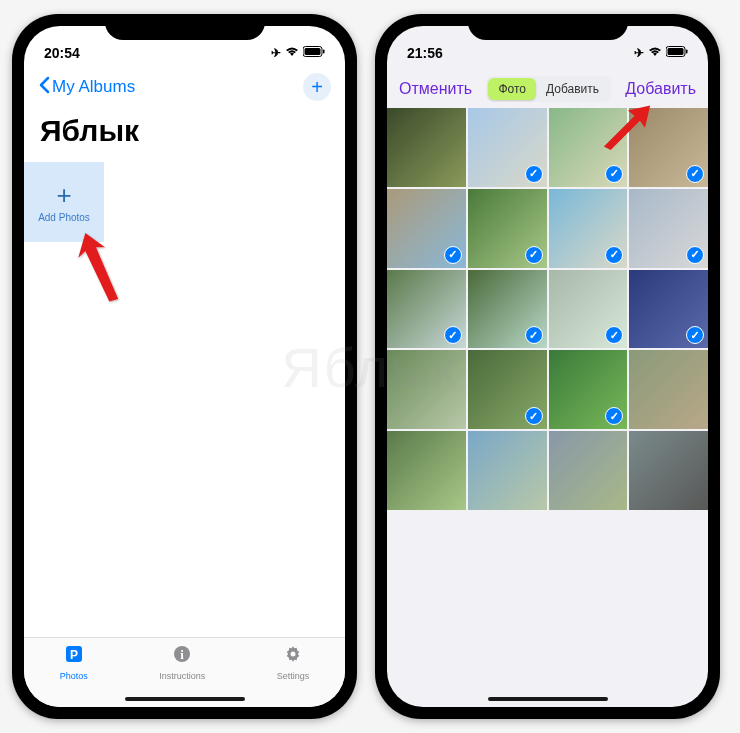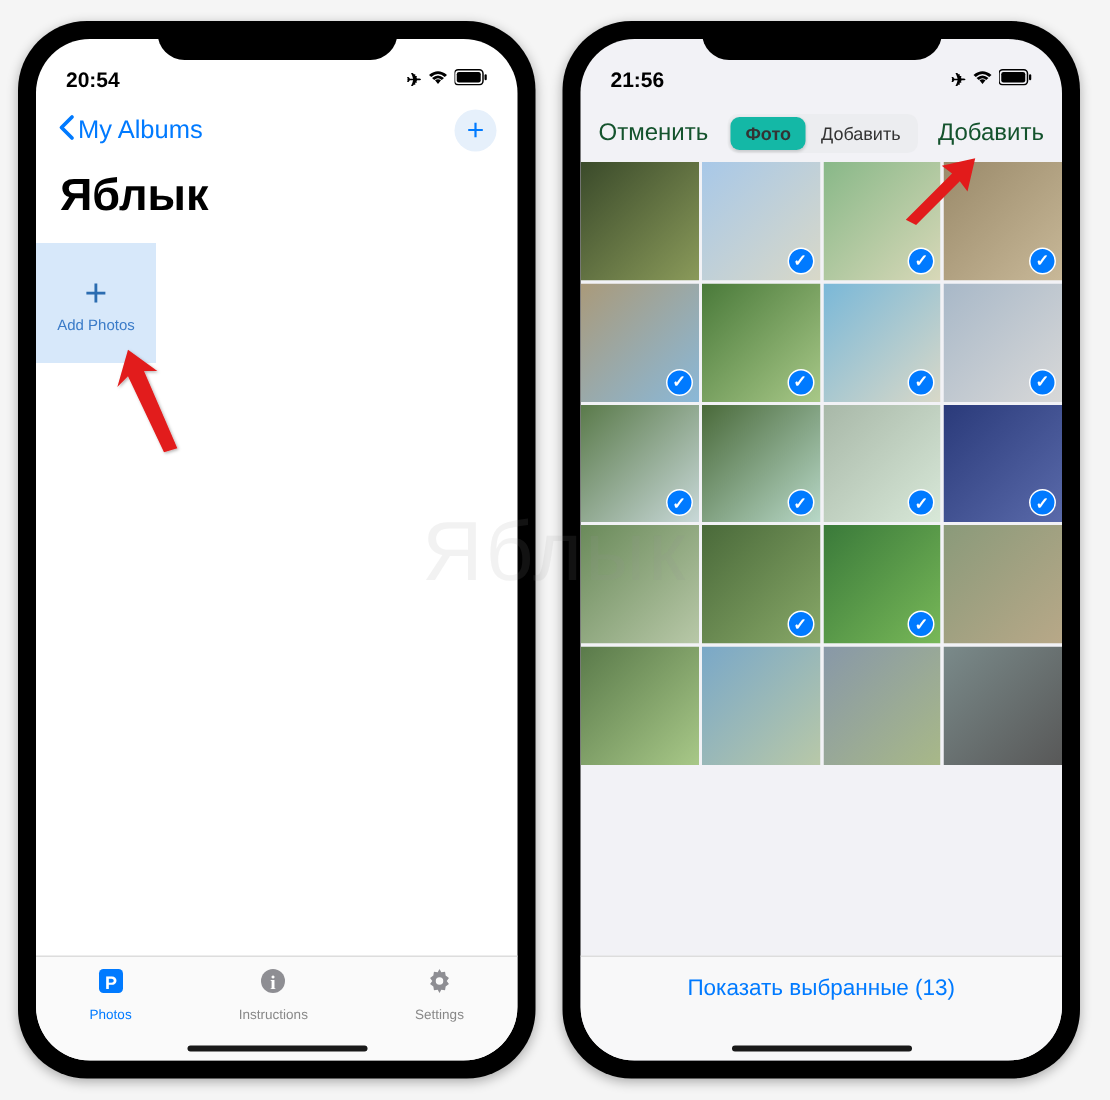--- a/index.html
+++ b/index.html
@@ -129,37 +129,37 @@
     opacity: 0.9;
   }
   
   .screen2 { background: #f2f2f6; }
   .picker-nav {
     display: flex;
     align-items: center;
     justify-content: space-between;
     padding: 8px 12px 6px;
   }
-  .picker-nav .link { color: #14532d; font-size: 16px; }
+  .picker-nav .link { color: #6d28d9; font-size: 16px; }
   .seg {
     display: flex;
     background: #ecedf0;
     border-radius: 7px;
     padding: 2px;
     font-size: 12px;
   }
   .seg span {
     padding: 4px 10px;
     border-radius: 6px;
     color: #333;
   }
   .seg .sel {
-    background: #14b8a6;
+    background: #bef264;
     box-shadow: 0 1px 2px rgba(0,0,0,0.15);
-    font-weight: 700;
+    font-weight: 400;
   }
   .search {
     margin: 6px 12px 8px;
     background: #e4e4e9;
     border-radius: 9px;
     padding: 7px 10px;
     display: flex;
     align-items: center;
     gap: 6px;
     color: #8a8a8e;
@@ -415,20 +415,17 @@
             <div class="img" style="background: linear-gradient(135deg, rgb(122, 168, 200) 0%, rgb(184, 200, 168) 100%);"></div>
           </div>
           <div class="thumb">
             <div class="img" style="background: linear-gradient(135deg, rgb(136, 152, 168) 0%, rgb(168, 184, 136) 100%);"></div>
           </div>
           <div class="thumb">
             <div class="img" style="background: linear-gradient(135deg, rgb(122, 138, 138) 0%, rgb(88, 88, 88) 100%);"></div>
           </div>
         </div>
 
-      <div class="bottom-bar">
-        <span>Показать выбранные (13)</span>
-      </div>
       <div class="home-indicator"></div>
     </div>
   </div>
 
 </div>
 
 </body></html>

